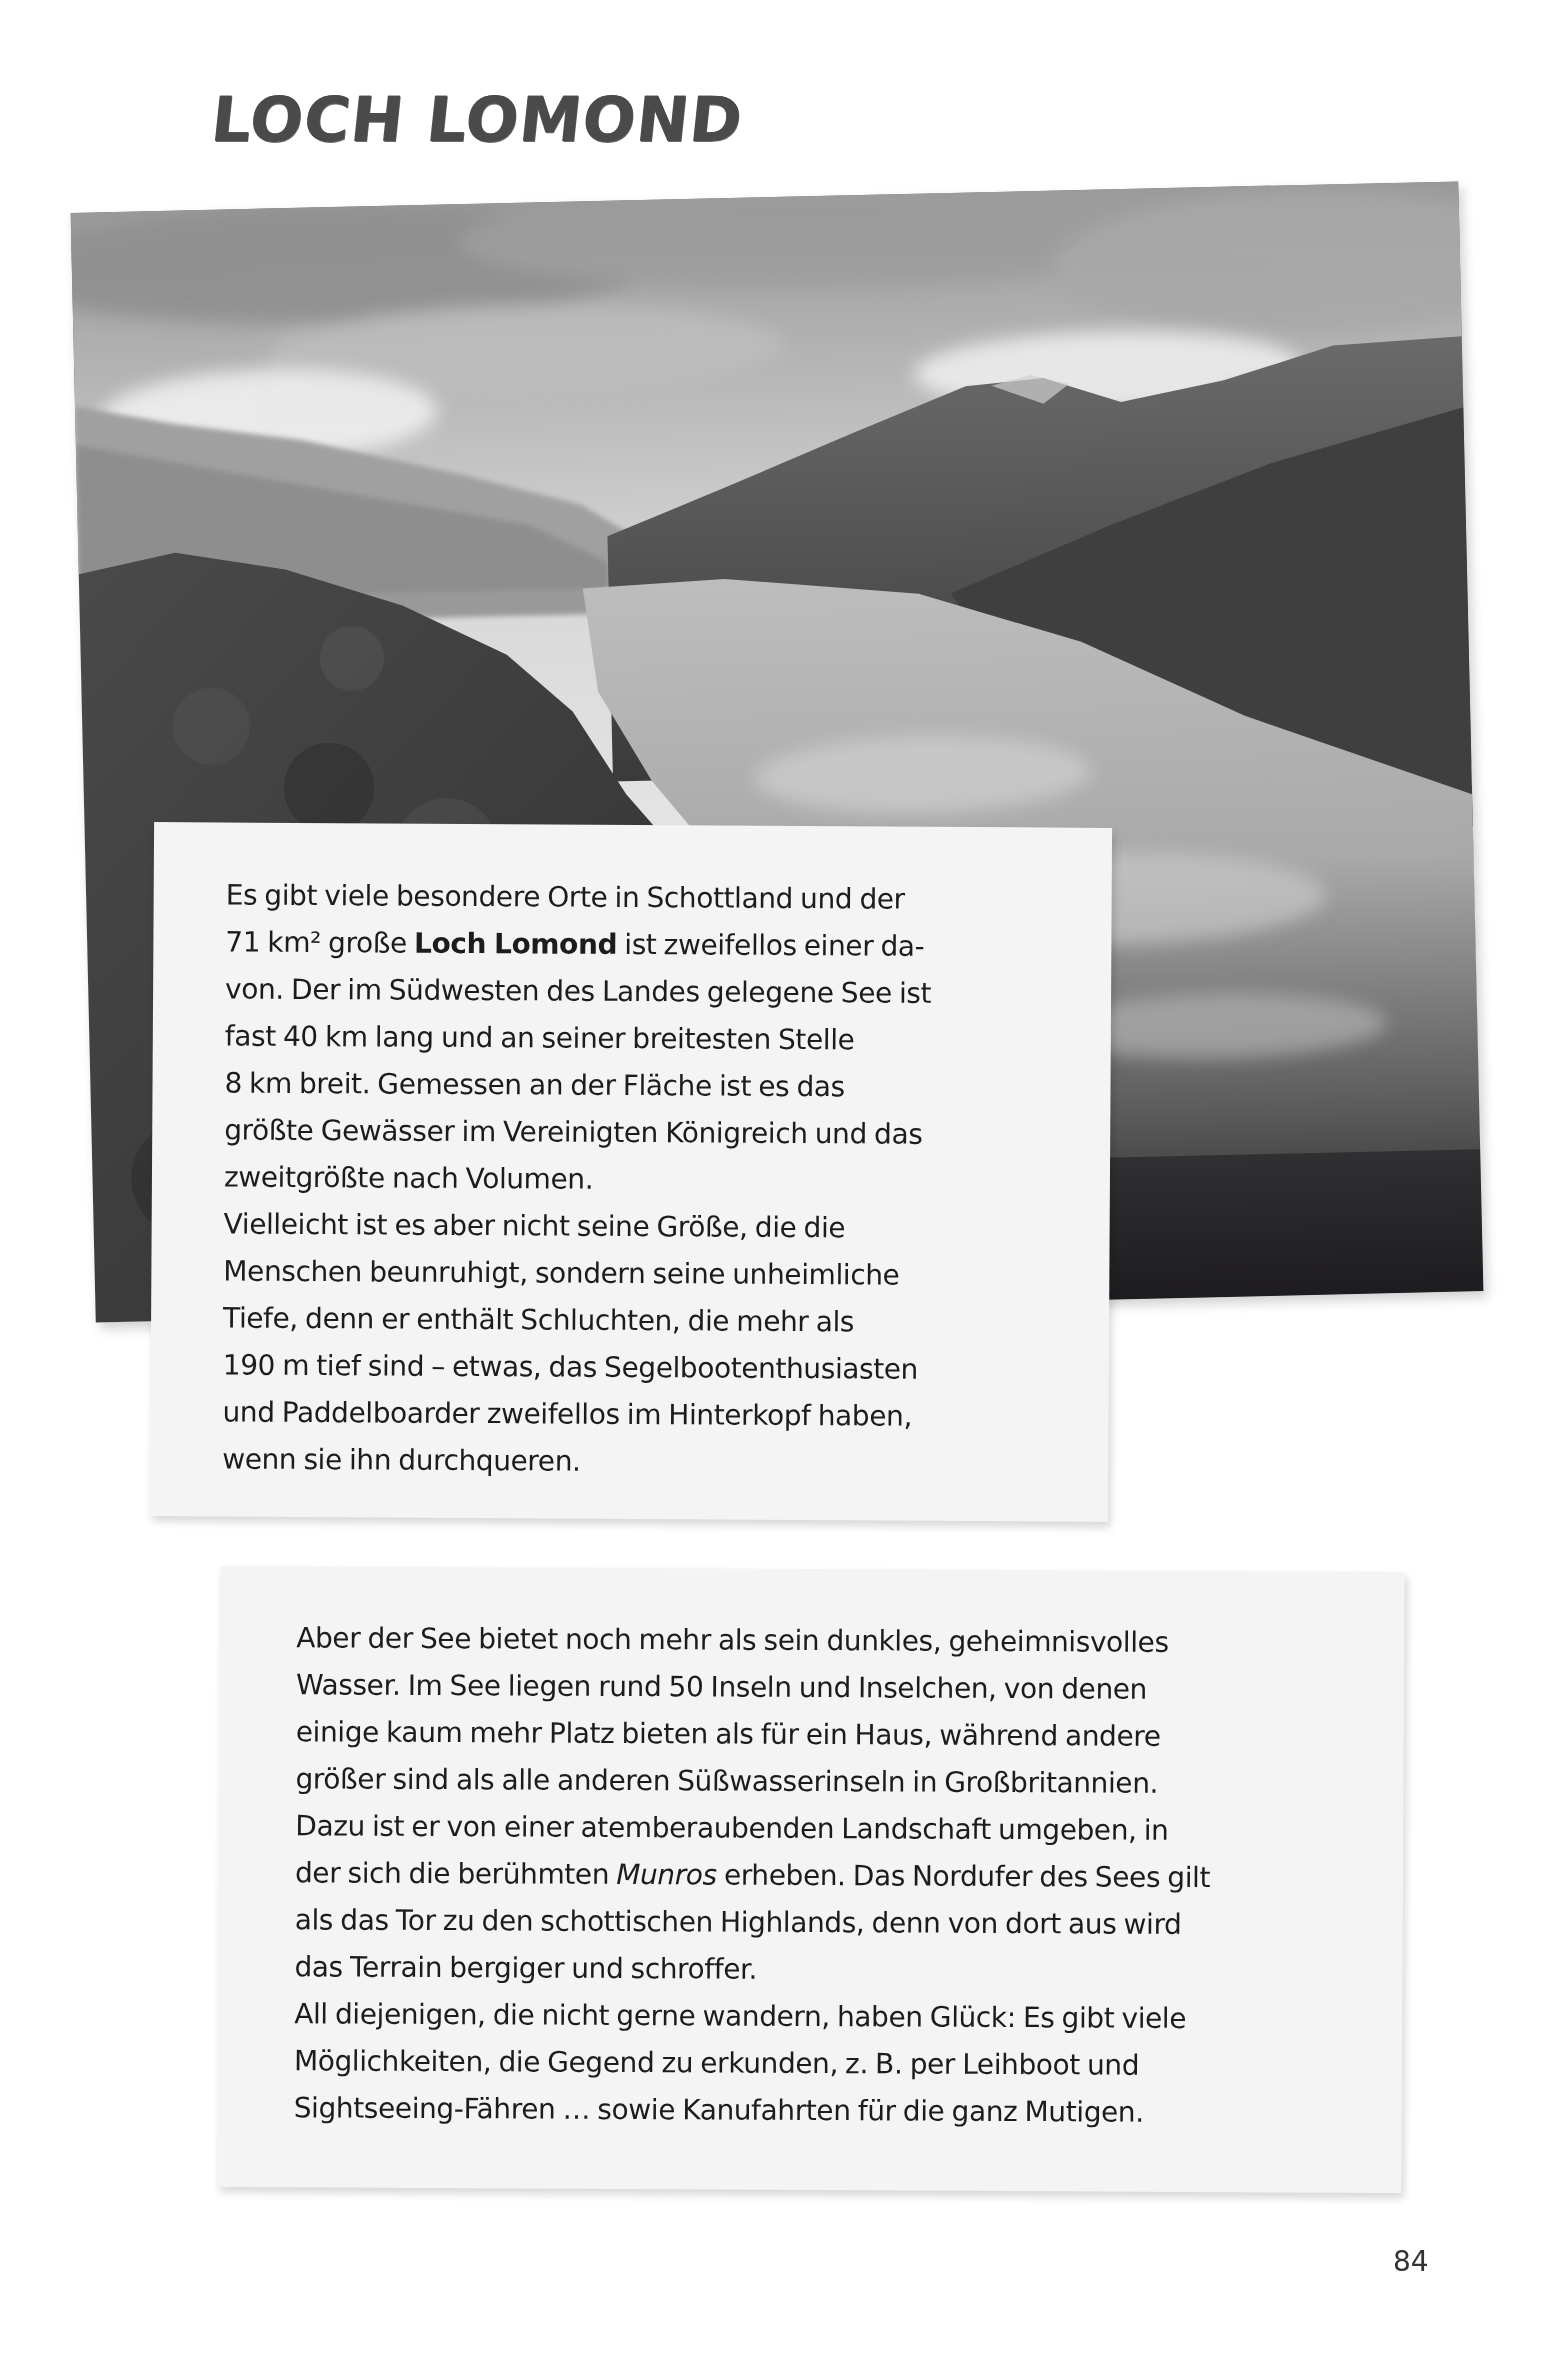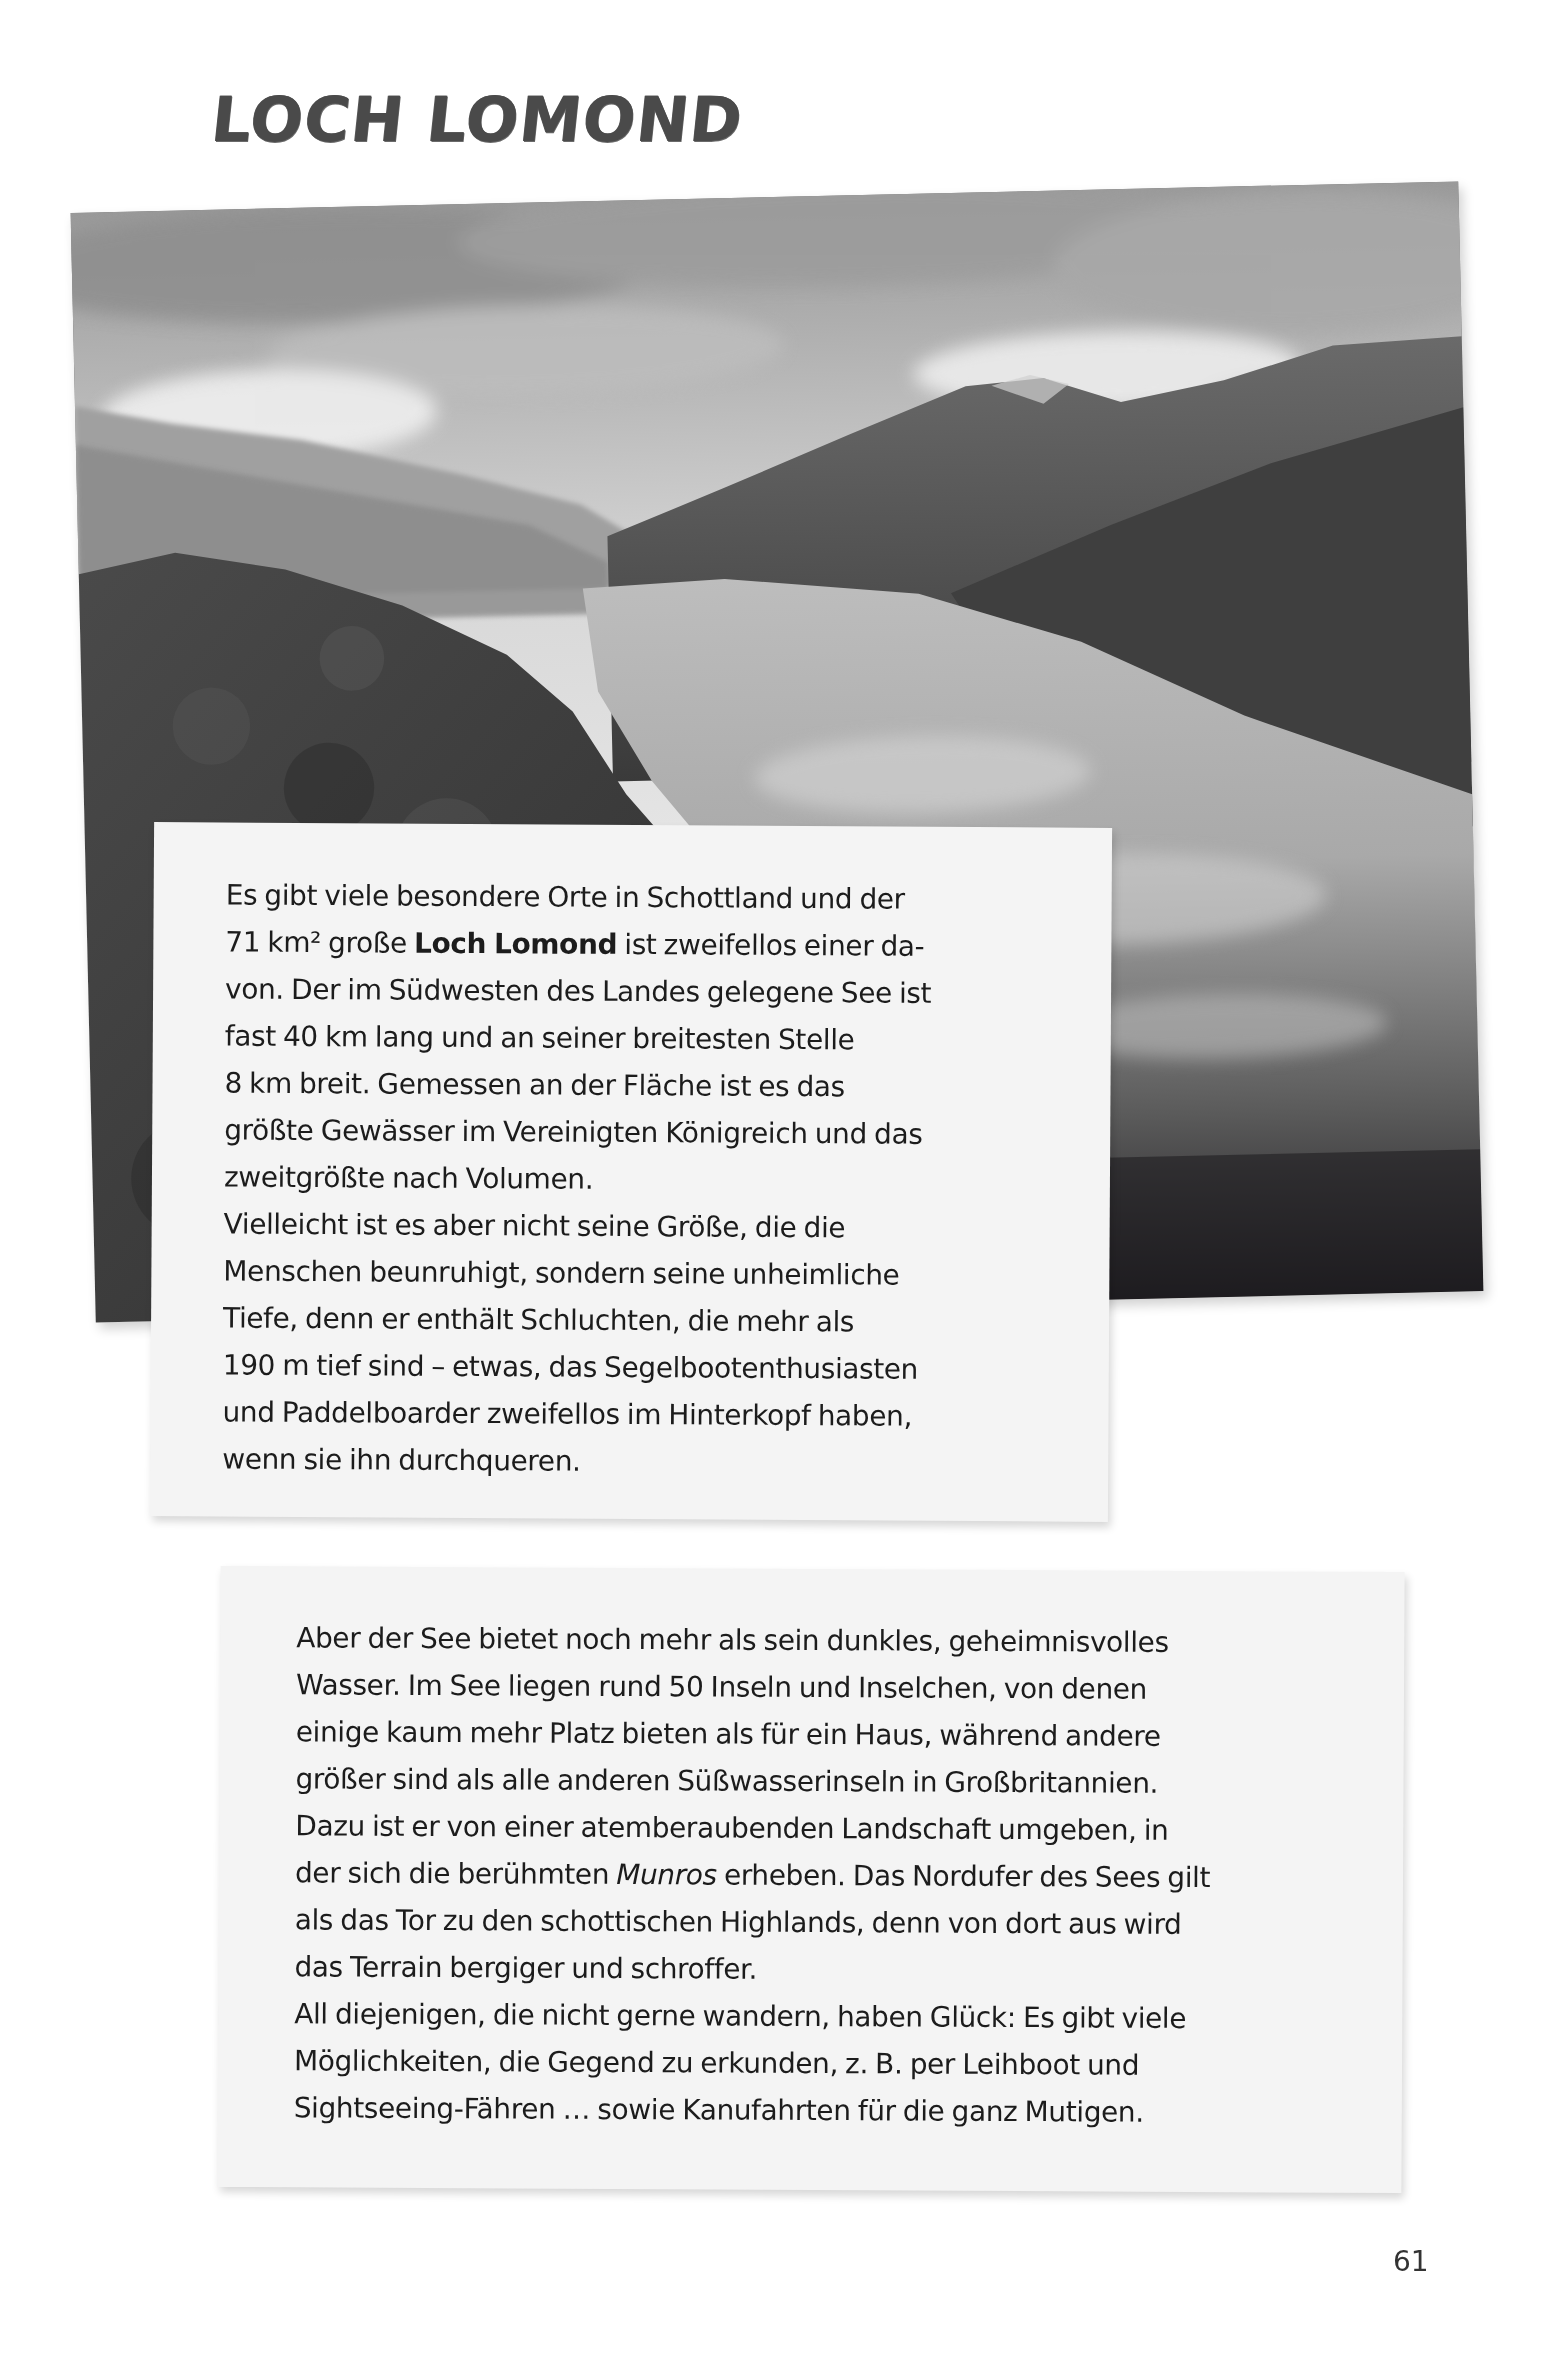--- a/index.html
+++ b/index.html
@@ -225,16 +225,16 @@
         <span class="line"><span>Dazu ist er von einer atemberaubenden Landschaft umgeben, in</span></span>
         <span class="line"><span>der sich die berühmten </span><span class="italic">Munros</span><span> erheben. Das Nordufer des Sees gilt</span></span>
         <span class="line"><span>als das Tor zu den schottischen Highlands, denn von dort aus wird</span></span>
         <span class="line"><span>das Terrain bergiger und schroffer.</span></span>
         <span class="line"><span>All diejenigen, die nicht gerne wandern, haben Glück: Es gibt viele</span></span>
         <span class="line"><span>Möglichkeiten, die Gegend zu erkunden, z. B. per Leihboot und</span></span>
         <span class="line"><span>Sightseeing-Fähren … sowie Kanufahrten für die ganz Mutigen.</span></span>
       </div>
   </div>
 
-  <div class="page-number">61</div>
+  <div class="page-number">84</div>
 
 </div>
 
 
 </body></html>

